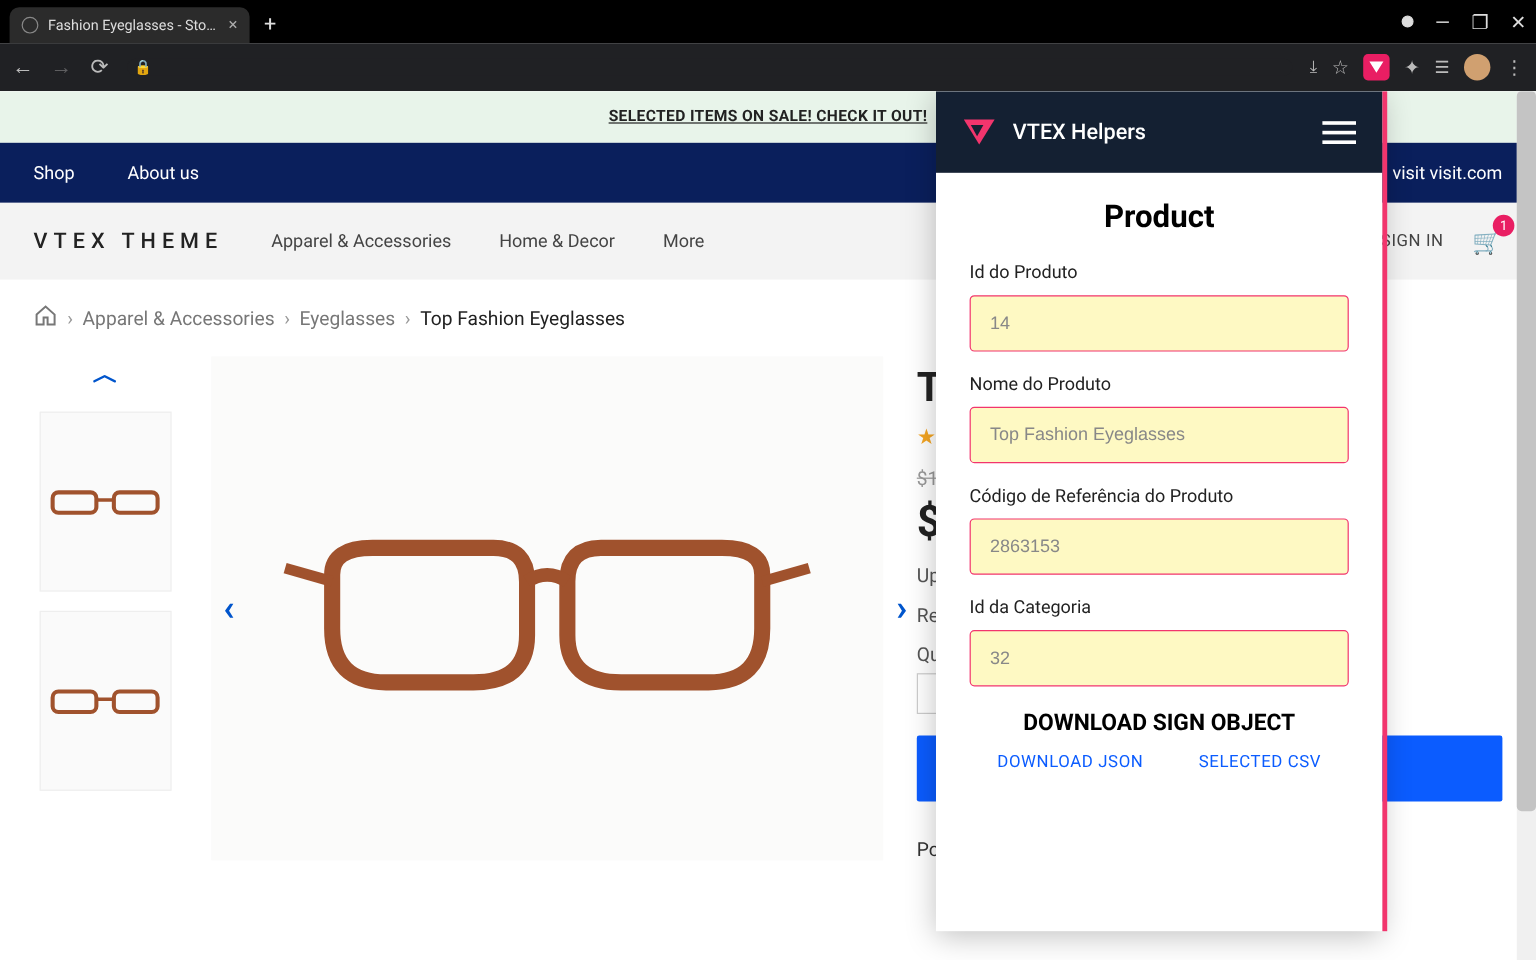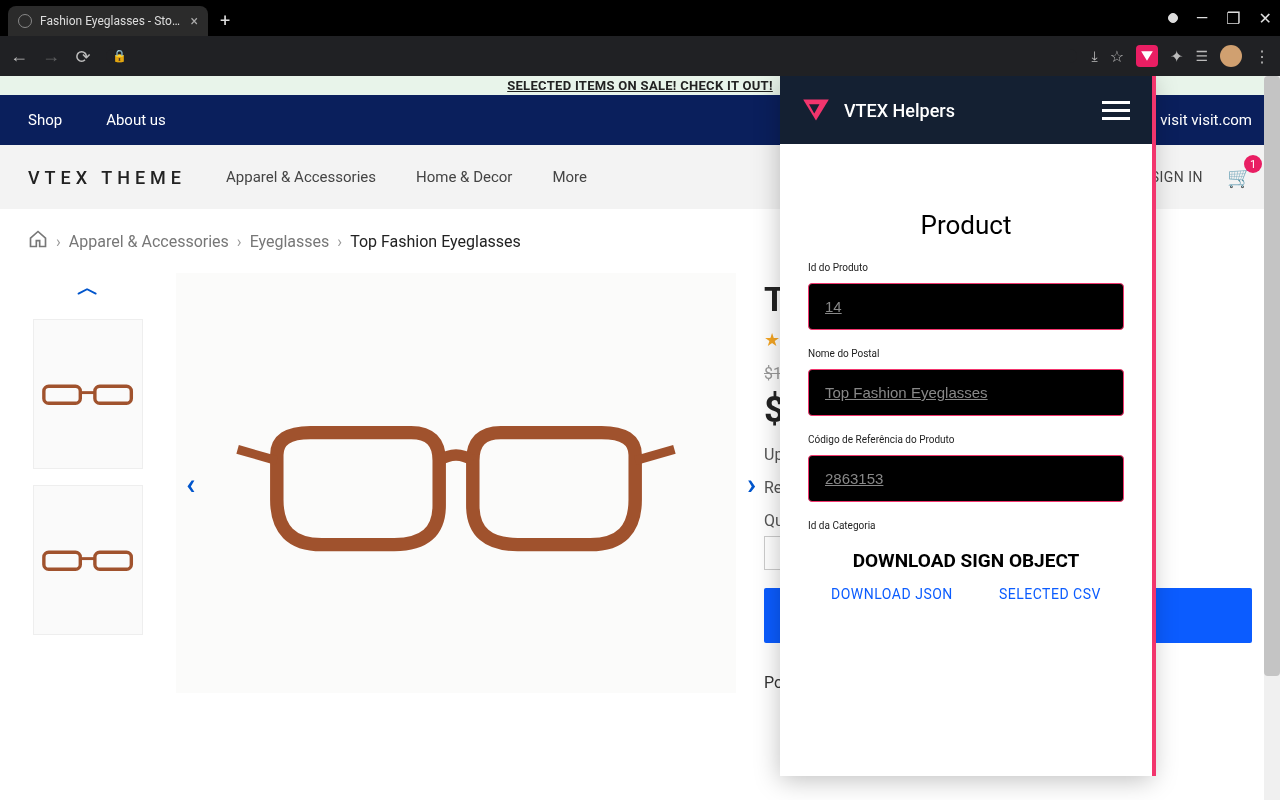--- a/index.html
+++ b/index.html
@@ -19,21 +19,21 @@
 .nav-ico { width: 18px; height: 18px; display: flex; align-items: center; justify-content: center; font-size: 18px; }
 .omnibox { flex: 1; display: flex; align-items: center; background: #202124; border-radius: 14px; padding: 0 6px; font-size: 14px; color: #ddd; }
 .omnibox .lock { margin-right: 8px; font-size: 12px; }
 .toolbar-icons { display: flex; gap: 12px; align-items: center; }
 .ext-ico { width: 22px; height: 22px; border-radius: 4px; background: #e91e63; display: flex; align-items: center; justify-content: center; color: #fff; font-size: 11px; font-weight: bold; }
 .avatar { width: 22px; height: 22px; border-radius: 50%; background: #d0a070; }
 
 
 .page { position: relative; height: calc(800px - 76px); overflow: hidden; background: #fff; }
 
-.promo-bar { background: #e8f4ea; text-align: center; padding: 2px 0; font-size: 13px; }
+.promo-bar { background: #e8f4ea; text-align: center; padding: 14px 0; font-size: 13px; }
 .promo-bar a { color: #222; font-weight: bold; text-decoration: underline; letter-spacing: 0.3px; }
 
 .top-nav { background: #0a1f5c; color: #fff; display: flex; align-items: center; padding: 0 28px; height: 50px; font-size: 15px; }
 .top-nav .link { margin-right: 44px; }
 .top-nav .link-right { margin-left: auto; }
 
 .main-header { background: #f3f3f3; display: flex; align-items: center; padding: 0 28px; height: 64px; }
 .logo { font-size: 18px; letter-spacing: 5px; font-weight: 500; color: #222; margin-right: 40px; }
 .cat { color: #444; font-size: 15px; margin-right: 40px; }
 .search-box { margin-left: auto; }
@@ -69,24 +69,24 @@
 .glasses.small { width: 90%; }
 
 
 .ext-popup { position: absolute; top: 0; right: 128px; width: 372px; height: 700px; background: #fff; box-shadow: 0 4px 24px rgba(0,0,0,0.25); z-index: 50; display: flex; flex-direction: column; }
 .ext-header { background: #142032; color: #fff; height: 68px; display: flex; align-items: center; padding: 0 22px; }
 .ext-logo { width: 28px; height: 28px; margin-right: 14px; }
 .ext-title { font-size: 18px; font-weight: 500; }
 .hamburger { margin-left: auto; display: flex; flex-direction: column; gap: 5px; }
 .hamburger span { width: 28px; height: 3px; background: #fff; }
 .ext-body { flex: 1; padding: 22px 28px; overflow: auto; }
-.ext-body h2 { text-align: center; font-size: 26px; font-weight: 400; margin-bottom: 22px; margin-top: 44px; }
+.ext-body h2 { text-align: center; font-size: 26px; font-weight: 700; margin-bottom: 22px; }
 .field-group { margin-bottom: 18px; }
-.field-label { font-size: 10px; color: #222; margin-bottom: 10px; }
-.field-input { width: 100%; border: 1.5px solid #f2356d; border-radius: 4px; padding: 14px 16px; font-size: 15px; color: #888; background: #000000; text-decoration: underline; }
+.field-label { font-size: 15px; color: #222; margin-bottom: 10px; }
+.field-input { width: 100%; border: 1.5px solid #f2356d; border-radius: 4px; padding: 14px 16px; font-size: 15px; color: #888; background: #fef9c3; }
 .download-title { text-align: center; font-size: 19px; font-weight: 700; margin-top: 10px; margin-bottom: 14px; }
 .download-links { display: flex; justify-content: space-around; }
 .download-links span { color: #0b5cff; font-size: 14px; letter-spacing: 0.5px; text-align: center; }
 .pink-edge { position: absolute; right: -4px; top: 0; width: 4px; height: 100%; background: #f2356d; }
 
 .scrollbar { position: absolute; right: 0; top: 0; width: 16px; height: 100%; background: #f0f0f0; }
 .scroll-thumb { position: absolute; top: 0; width: 100%; height: 600px; background: #c4c4c4; border-radius: 4px; }
 </style>
 </head>
 <body>
@@ -228,31 +228,32 @@
     </div>
     <div class="ext-body">
       <h2>Product</h2>
 
       <div class="field-group">
         <div class="field-label">Id do Produto</div>
         <input class="field-input" readonly="" value="14" style="">
       </div>
 
       <div class="field-group">
-        <div class="field-label">Nome do Postal</div>
+        <div class="field-label">Nome do Produto</div>
         <input class="field-input" readonly="" value="Top Fashion Eyeglasses" style="">
       </div>
 
       <div class="field-group">
         <div class="field-label">Código de Referência do Produto</div>
         <input class="field-input" readonly="" value="2863153" style="">
       </div>
 
       <div class="field-group">
         <div class="field-label">Id da Categoria</div>
+        <input class="field-input" readonly="" value="32" style="">
       </div>
 
       <div class="download-title">DOWNLOAD SIGN OBJECT</div>
       <div class="download-links">
         <span>DOWNLOAD JSON</span>
         <span>SELECTED CSV</span>
       </div>
     </div>
   </div>
 

